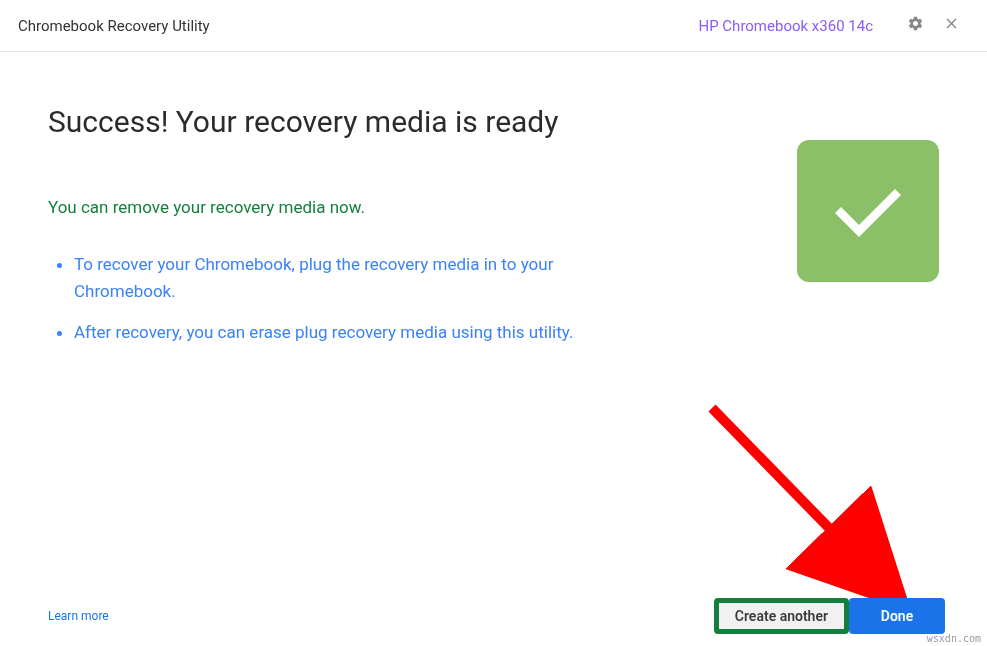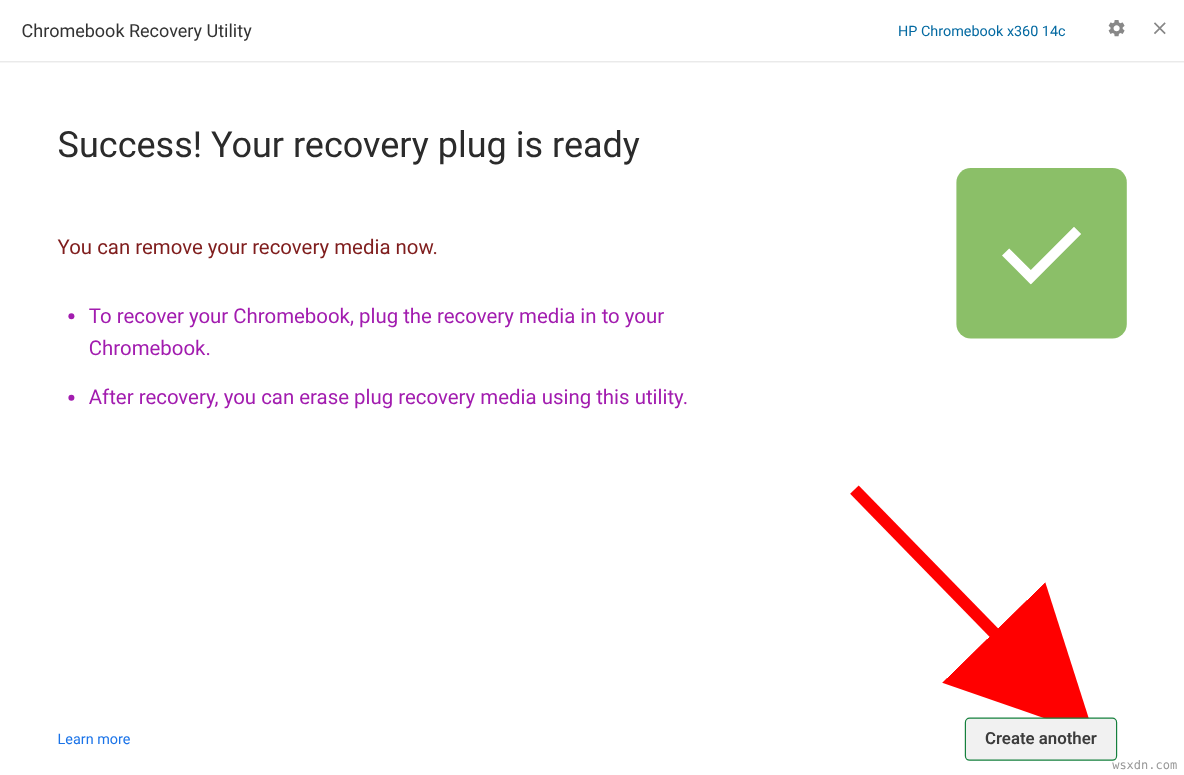--- a/index.html
+++ b/index.html
@@ -12,34 +12,34 @@
       width: 987px;
       height: 646px;
       background: #fff;
       position: relative;
       overflow: hidden;
     }
     .header {
       display: flex;
       align-items: center;
       height: 52px;
-      padding: 0 9px 0 18px;
+      padding: 0 24px 0 18px;
       border-bottom: 1px solid #e5e5e5;
     }
     .header-title {
       font-size: 15px;
       color: #333;
       flex: 0 0 auto;
     }
     .header-spacer {
       flex: 1;
     }
     .header-device {
-      font-size: 12px;
-      color: #0369a1;
+      font-size: 15px;
+      color: #8b5cf6;
       margin-right: 18px;
     }
     .header-icon-btn {
       width: 24px;
       height: 24px;
       display: flex;
       align-items: center;
       justify-content: center;
       color: #888;
       cursor: pointer;
@@ -55,32 +55,32 @@
       position: relative;
     }
     .main-title {
       font-size: 30px;
       font-weight: 400;
       color: #2b2b2b;
       margin-bottom: 56px;
     }
     .body-text {
       font-size: 17px;
-      color: #7f1d1d;
+      color: #15803d;
       margin-bottom: 30px;
       line-height: 1.5;
       max-width: 600px;
     }
     ul.instructions {
       padding-left: 26px;
       max-width: 580px;
     }
     ul.instructions li {
       font-size: 17px;
-      color: #a21caf;
+      color: #3b82f6;
       line-height: 1.6;
       margin-bottom: 14px;
     }
     .success-tile {
       position: absolute;
       top: 88px;
       right: 48px;
       width: 142px;
       height: 142px;
       background: #8bbf68;
@@ -119,22 +119,21 @@
       padding: 0 16px;
       border-radius: 4px;
       font-size: 14px;
       font-weight: 600;
       cursor: pointer;
       border: none;
     }
     .btn-secondary {
       background: #f1f1f1;
       color: #3b3b3b;
-      border: 1px solid #15803d;
-      margin-right: 14px;
+      border: 5px solid #15803d;
     }
     .btn-primary {
       background: #1a73e8;
       color: #fff;
       min-width: 96px;
     }
     .annotation-arrow {
       position: absolute;
       top: 400px;
       left: 700px;
@@ -167,21 +166,21 @@
   <div class="header-icon-btn">
     <span>
       <svg viewBox="0 0 24 24">
           <path d="M19 6.41L17.59 5 12 10.59 6.41 5 5 6.41 10.59 12 5 17.59 6.41 19 12 13.41 17.59 19 19 17.59 13.41 12z"></path>
         </svg>
     </span>
   </div>
 </div>
 
 <div class="content">
-  <h1 class="main-title">Success! Your recovery plug is ready</h1>
+  <h1 class="main-title">Success! Your recovery media is ready</h1>
   <p class="body-text">You can remove your recovery media now.</p>
   <ul class="instructions">
     <li>To recover your Chromebook, plug the recovery media in to your Chromebook.</li>
     <li>After recovery, you can erase plug recovery media using this utility.</li>
   </ul>
   <div class="success-tile">
     <span>
       <svg viewBox="0 0 66 56">
           <polygon points="24,44 6,26 0,32 24,56 66,14 60,8"></polygon>
         </svg>
@@ -195,15 +194,16 @@
       <polygon points="0,0 12,6 0,12" fill="#ff0000"></polygon>
     </marker>
   </defs>
   <line x1="12" y1="8" x2="170" y2="170" stroke="#ff0000" stroke-width="10" marker-end="url(#arrowhead)"></line>
 </svg>
 
 <div class="footer">
   <a class="learn-more">Learn more</a>
   <div class="footer-spacer"></div>
   <button class="btn btn-secondary">Create another</button>
+  <button class="btn btn-primary">Done</button>
 </div>
 
 <div class="attribution">wsxdn.com</div>
 
 </body></html>

